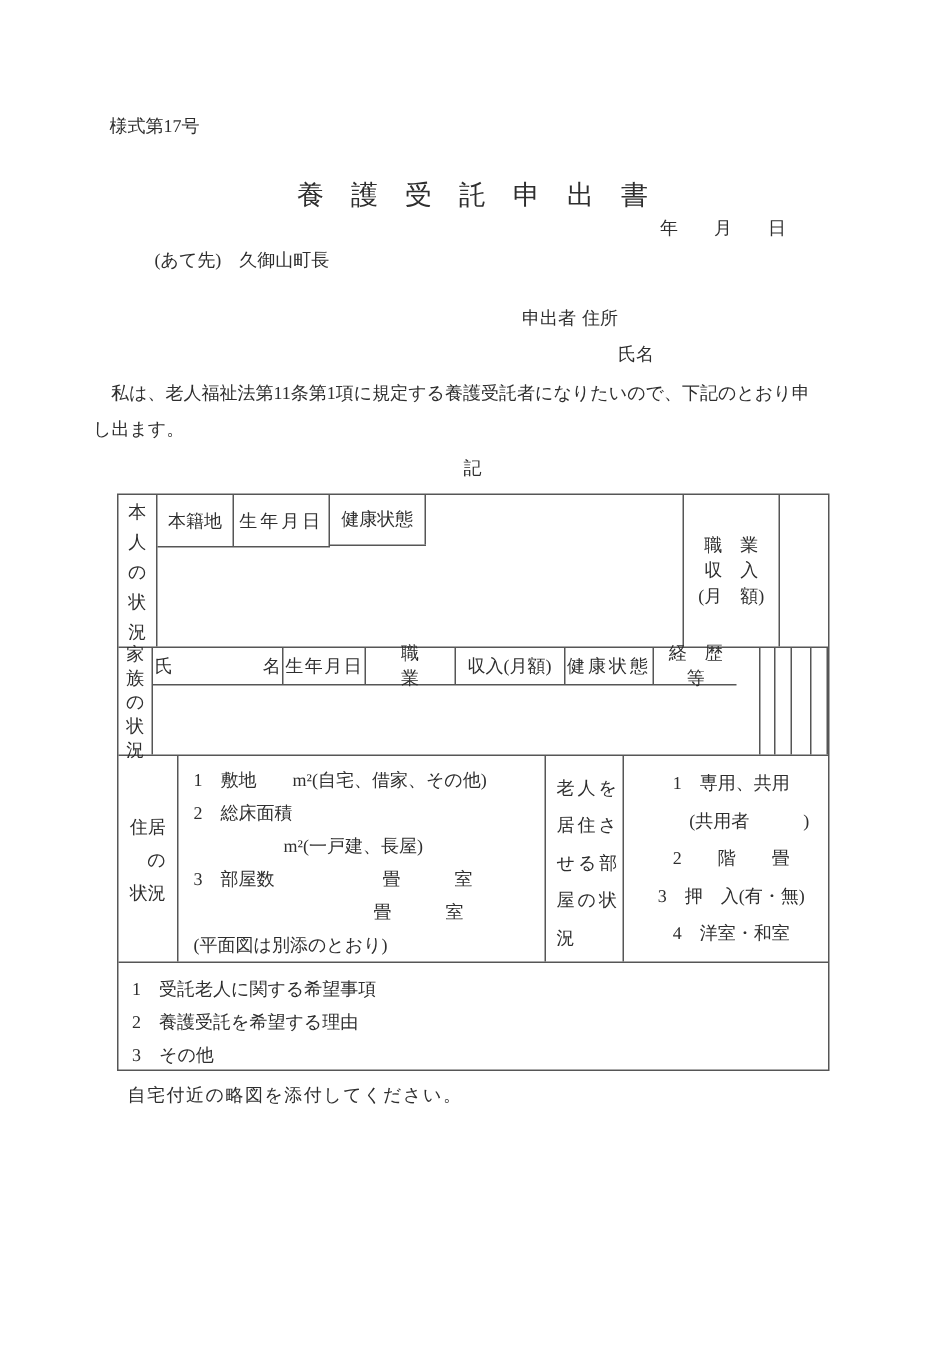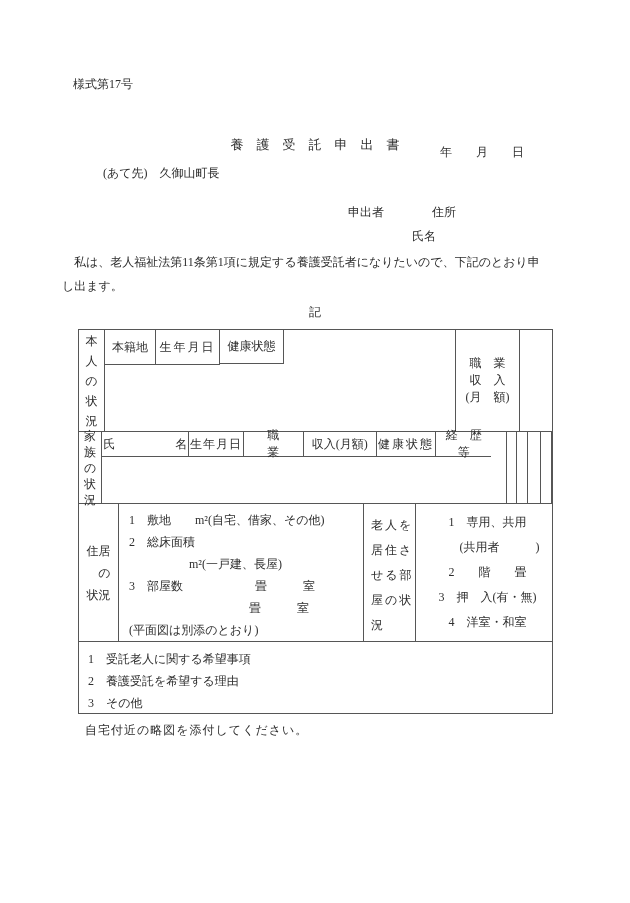--- a/index.html
+++ b/index.html
@@ -57,37 +57,37 @@
     white-space:pre-line; line-height:25px;
     padding:6px 2px 0 9px;
     text-align:center;
   }
   .notes-cell {
     white-space:pre-line; line-height:22px;
     padding:6px 8px 0 9px;
   }
   .ls2 { letter-spacing:2px; }
   .ls1 { letter-spacing:1px; }
-  .title { font-size:13px;margin-top:18px; }
+  .title { font-size:18px; }
 </style>
 </head>
 <body>
 
 <div class="page">
 
   <div class="abs" style="left:73px; top:76px;">様式第17号</div>
 
   <div class="center-line title" style="top:118px;">養　護　受　託　申　出　書</div>
 
   <div class="abs" style="left:440px; top:144px;">年　　月　　日</div>
 
   <div class="abs" style="left:103px; top:165px;">(あて先)　久御山町長</div>
 
   <div class="abs" style="left:348px; top:204px;">申出者</div>
-  <div class="abs" style="left:432px; top:204px;">住所</div>
+  <div class="abs" style="left:388px; top:204px;">住所</div>
   <div class="abs" style="left:412px; top:228px;">氏名</div>
 
   <div class="abs" style="left:62px; top:250px; width:482px; line-height:24px;">　私は、老人福祉法第11条第1項に規定する養護受託者になりたいので、下記のとおり申し出ます。</div>
 
   <div class="center-line" style="top:304px;">記</div>
 
   <div class="form-table">
 
     <div class="row bb" style="height:104px;">
       <div class="vlabel br lh20" style="width:26px;">本

